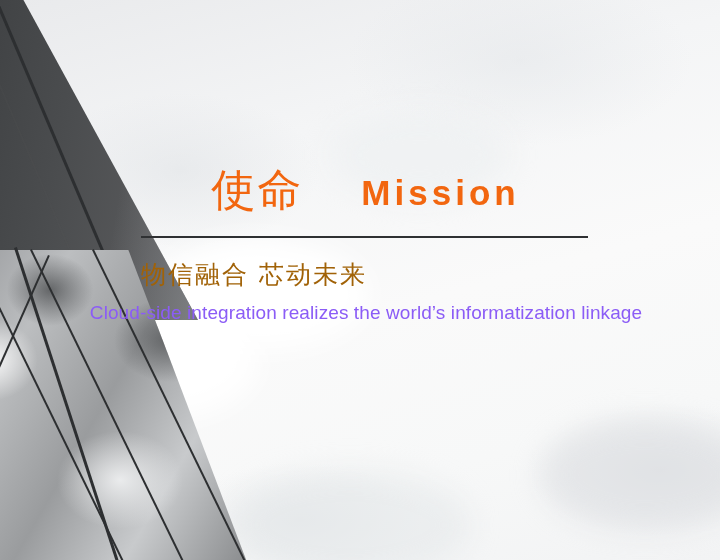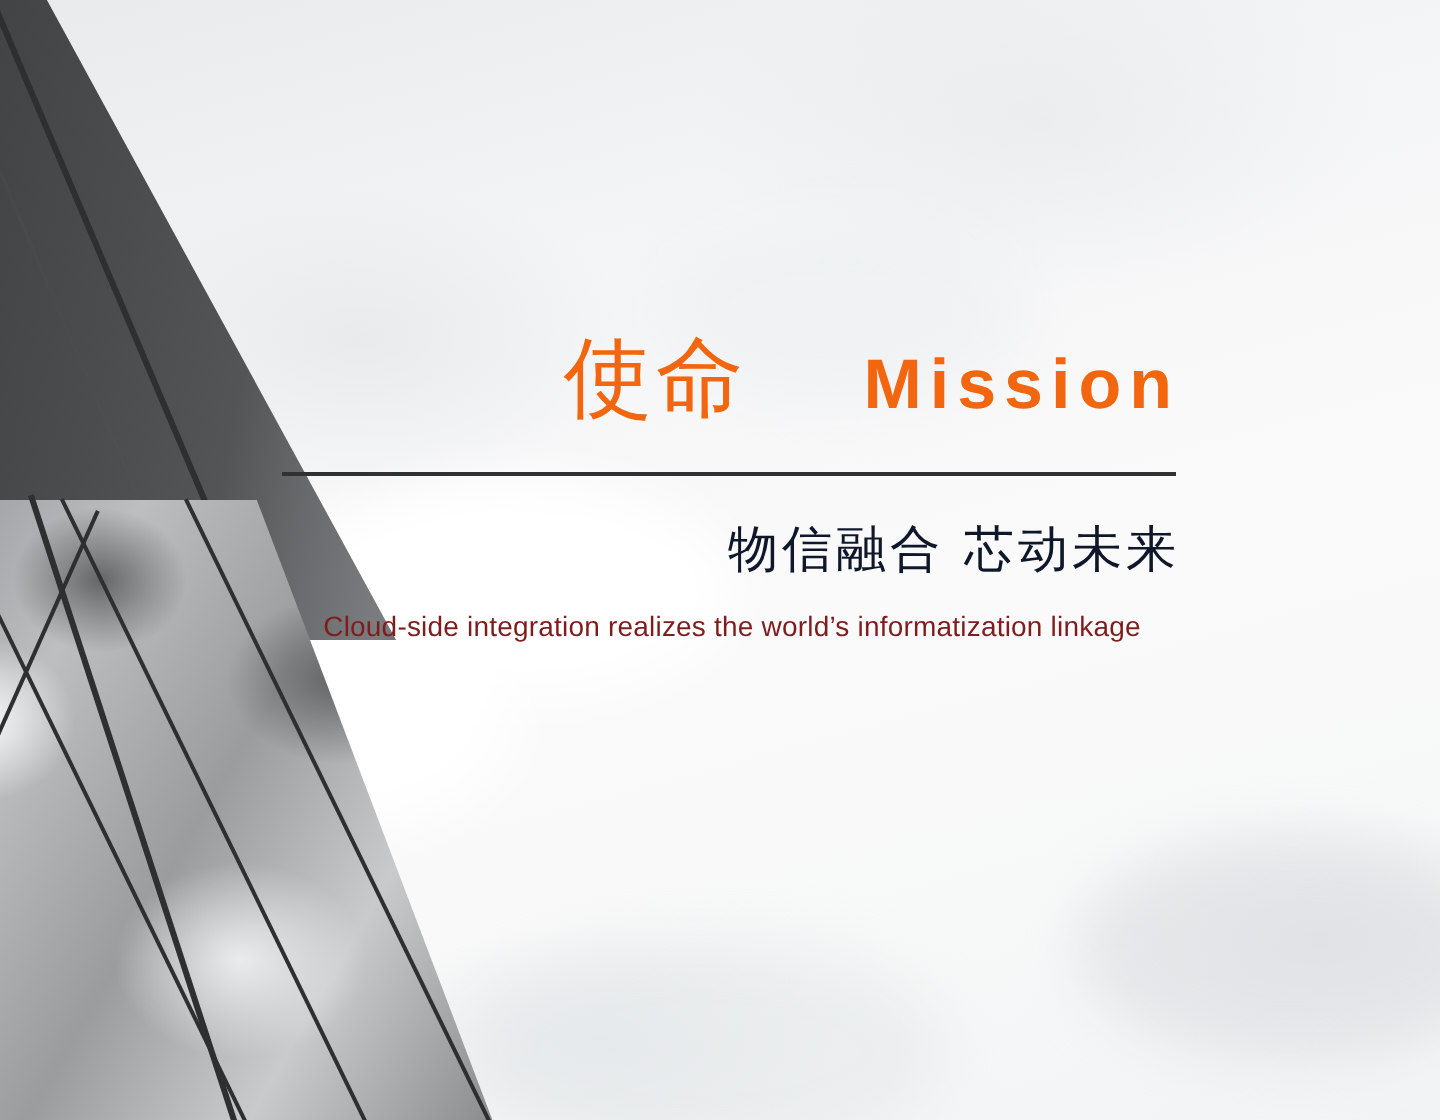--- a/index.html
+++ b/index.html
@@ -84,21 +84,21 @@
   }
 
   
   .headline {
     position: absolute;
     left: 141px;
     top: 168px;
     width: 449px;
     display: flex;
     align-items: baseline;
-    justify-content: flex-end;
+    justify-content: center;
   }
   .headline-cn {
     color: #f2660f;
     font-size: 44px;
     line-height: 1;
     font-weight: 400;
     letter-spacing: 2px;
     font-family: "DejaVu Sans", "Liberation Sans", sans-serif;
   }
   .headline-en {
@@ -115,35 +115,35 @@
     top: 236px;
     width: 447px;
     height: 2px;
     background: #2f3133;
   }
   .subtitle-cn {
     position: absolute;
     left: 141px;
     top: 258px;
     width: 449px;
-    text-align: right;
-    color: #0f172a;
+    text-align: left;
+    color: #a16207;
     font-size: 25px;
     line-height: 34px;
     letter-spacing: 2px;
     font-family: "DejaVu Sans", "Liberation Sans", sans-serif;
   }
   .subtitle-en {
     position: absolute;
     left: 60px;
     top: 301px;
     width: 612px;
     text-align: center;
-    color: #7f1d1d;
-    font-size: 14px;
+    color: #8b5cf6;
+    font-size: 19px;
     line-height: 24px;
     letter-spacing: 0.1px;
   }
 </style>
 </head>
 <body>
 
 <div id="stage">
 
   <div class="photo">

